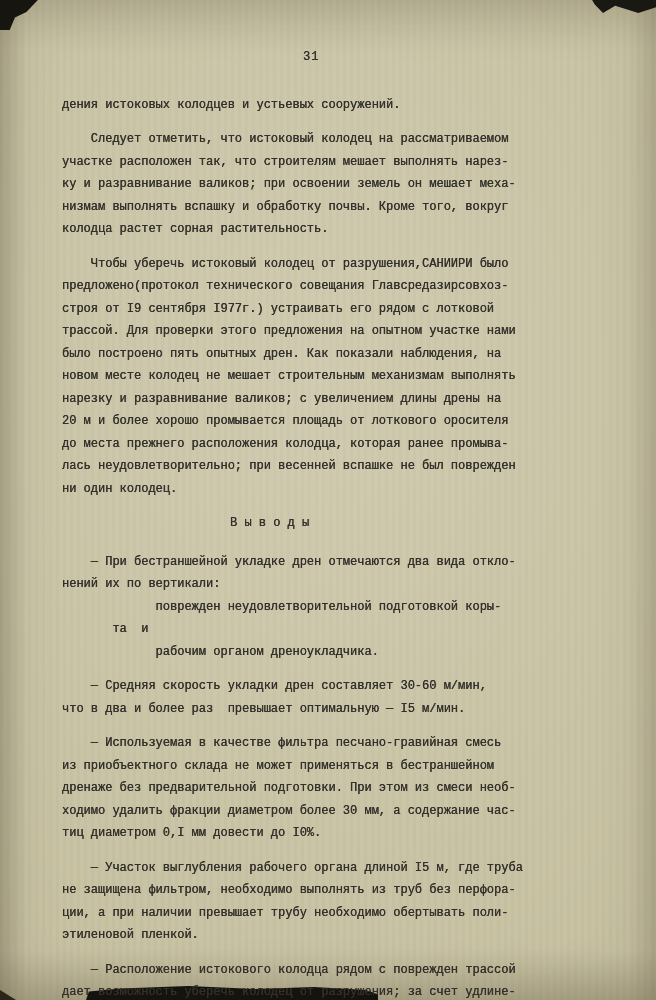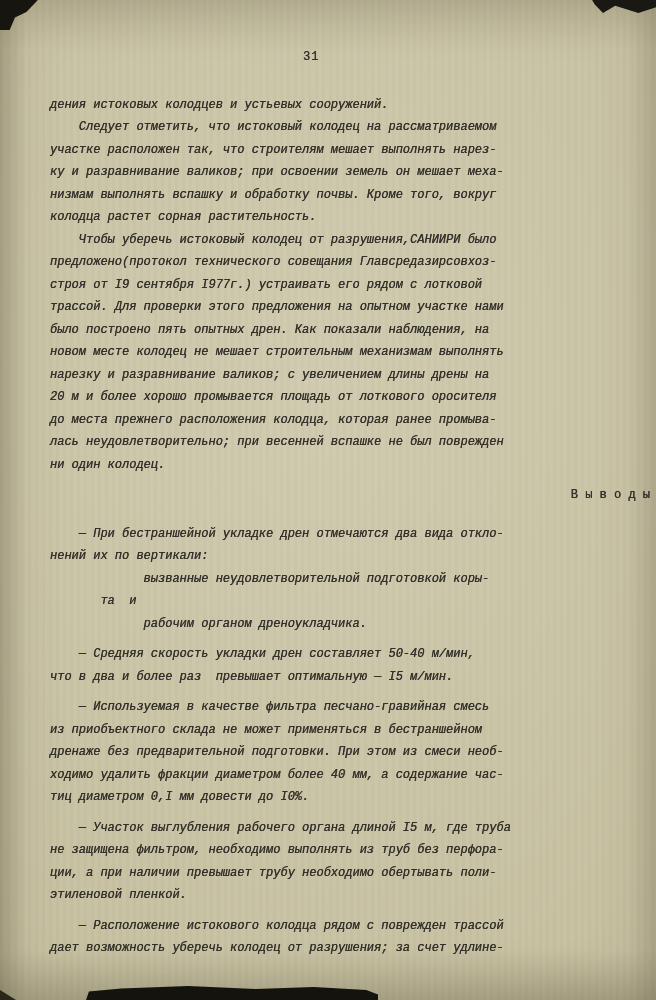--- a/index.html
+++ b/index.html
@@ -25,35 +25,33 @@
   .content {
     position: absolute;
     left: 50px;
     top: 46px;
     width: 600px;
     font-size: 12px;
     line-height: 22.5px;
     text-shadow: 0 0 0.6px rgba(51,48,42,0.85), 0.4px 0.4px 0.5px rgba(51,48,42,0.35);
   }
   .para {
-    margin: 0;
+    margin: 12px;
     white-space: pre;
-    font-style: italic;
   }
   .page-number {
     margin: 0 0 25px 0;
     padding-left: 253px;
     letter-spacing: 1px;
     white-space: pre;
   }
   .heading {
     margin: 8px 0 16px 0;
     padding-left: 180px;
     white-space: pre;
-    text-align: right;
   }
   .conclusion {
     margin-top: 8px;
   }
   .artifact {
     position: absolute;
     background: #17150f;
     pointer-events: none;
   }
   .artifact-tl {
@@ -108,29 +106,29 @@
 нарезку и разравнивание валиков; с увеличением длины дрены на
 20 м и более хорошо промывается площадь от лоткового оросителя
 до места прежнего расположения колодца, которая ранее промыва-
 лась неудовлетворительно; при весенней вспашке не был поврежден
 ни один колодец.</p>
 
     <div class="heading">В ы в о д ы</div>
 
     <p class="para conclusion">    — При бестраншейной укладке дрен отмечаются два вида откло-
 нений их по вертикали:
-             вызванные неудовлетворительной подготовкой коры-
+             поврежден неудовлетворительной подготовкой коры-
        та  и
              рабочим органом дреноукладчика.</p>
-    <p class="para conclusion">    — Средняя скорость укладки дрен составляет 50-40 м/мин,
+    <p class="para conclusion">    — Средняя скорость укладки дрен составляет 30-60 м/мин,
 что в два и более раз  превышает оптимальную — I5 м/мин.</p>
     <p class="para conclusion">    — Используемая в качестве фильтра песчано-гравийная смесь
 из приобъектного склада не может применяться в бестраншейном
 дренаже без предварительной подготовки. При этом из смеси необ-
-ходимо удалить фракции диаметром более 40 мм, а содержание час-
+ходимо удалить фракции диаметром более 30 мм, а содержание час-
 тиц диаметром 0,I мм довести до I0%.</p>
     <p class="para conclusion">    — Участок выглубления рабочего органа длиной I5 м, где труба
 не защищена фильтром, необходимо выполнять из труб без перфора-
 ции, а при наличии превышает трубу необходимо обертывать поли-
 этиленовой пленкой.</p>
     <p class="para conclusion">    — Расположение истокового колодца рядом с поврежден трассой
 дает возможность уберечь колодец от разрушения; за счет удлине-</p>
   </main>
 
 </div>

